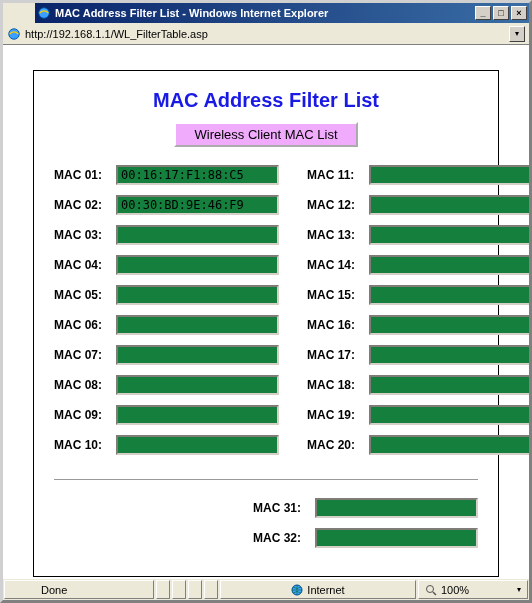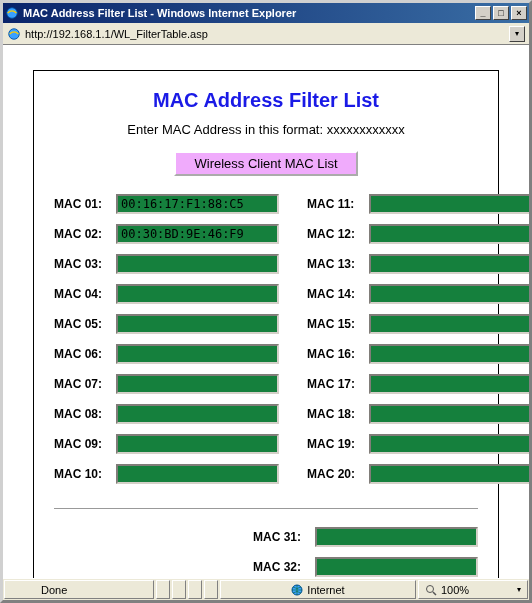--- a/index.html
+++ b/index.html
@@ -23,20 +23,21 @@
   }
   .titlebar {
     height: 20px;
     background: linear-gradient(to right, #0a246a, #3a6ea5);
     color: #fff;
     display: flex;
     align-items: center;
     padding: 0 2px;
     font-weight: bold;
     font-size: 11px;
+    margin-left: 32px;
   }
   .titlebar .ie-icon {
     width: 14px; height: 14px;
     margin-right: 4px;
     display: inline-block;
   }
   .titlebar .title-text { flex: 1; }
   .titlebar .win-btns { display: flex; gap: 2px; }
   .win-btn {
     width: 16px; height: 14px;
@@ -205,21 +206,20 @@
           <path d="M3 8 Q8 3 13 8" stroke="#ffcc00" fill="none" stroke-width="1.5"></path>
         </svg>
     </span>
     <span class="url">http://192.168.1.1/WL_FilterTable.asp</span>
     <div class="dd">▾</div>
   </div>
 
   <div class="viewport">
     <div class="page">
       <h1>MAC Address Filter List</h1>
-      <div class="instr">Enter MAC Address in this format: xxxxxxxxxxxx</div>
       <div class="center-btn-wrap">
         <button class="wireless-btn">Wireless Client MAC List</button>
       </div>
 
       <div class="cols">
         <div class="col">
           <div class="row">
               <span class="lbl">MAC 01:</span>
               <input value="00:16:17:F1:88:C5" style="">
             </div>

